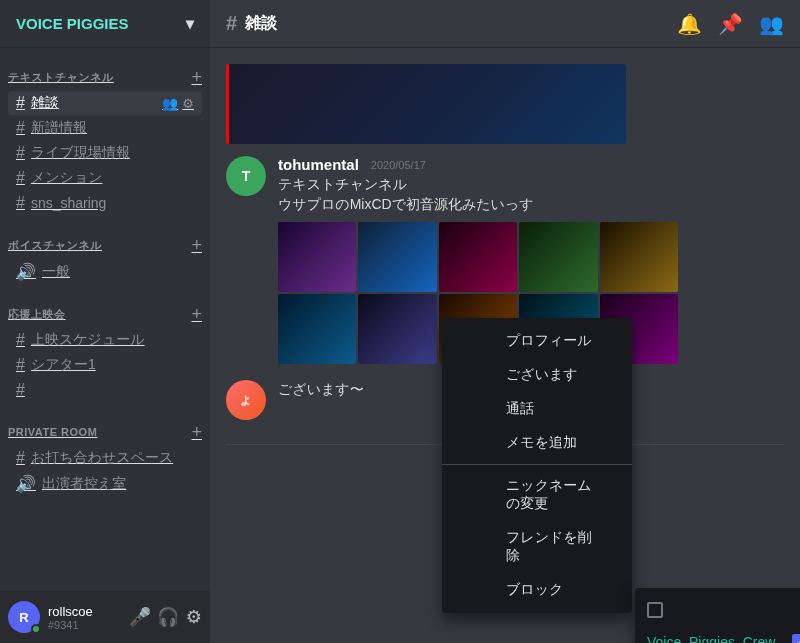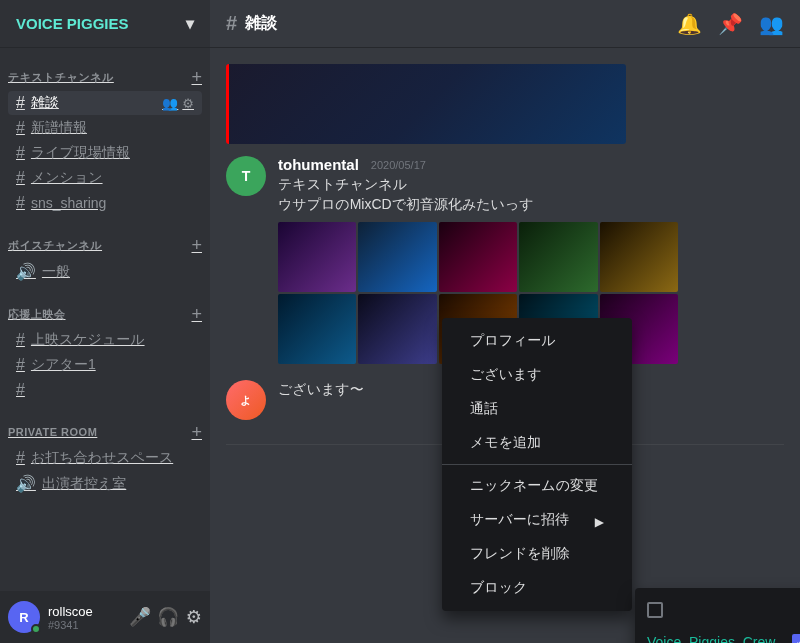--- a/index.html
+++ b/index.html
@@ -56,21 +56,21 @@
     .image-banner { width: 100%; max-width: 400px; height: 80px; background: linear-gradient(135deg, #1a1a2e, #16213e, #0f3460); border-left: 3px solid #f00; margin-bottom: 8px; border-radius: 3px; }
 
     .image-grid { display: grid; grid-template-columns: repeat(5, 1fr); gap: 2px; max-width: 400px; margin-top: 8px; }
     .image-cell { background: #2f3136; height: 70px; border-radius: 2px; overflow: hidden; display: flex; align-items: center; justify-content: center; }
 
     .date-divider { text-align: center; color: #72767d; font-size: 12px; margin: 16px 0; display: flex; align-items: center; gap: 8px; }
     .date-divider::before, .date-divider::after { content: ''; flex: 1; height: 1px; background: #42454a; }
 
     
     #context-menu { position: absolute; left: 232px; top: 270px; background: #18191c; border-radius: 4px; width: 190px; padding: 6px 0; box-shadow: 0 8px 16px rgba(0,0,0,0.5); z-index: 100; }
-    .ctx-item { padding: 8px 28px; color: #dcddde; font-size: 14px; cursor: pointer; display: flex; align-items: flex-end; justify-content: space-between; }
+    .ctx-item { padding: 8px 28px; color: #dcddde; font-size: 14px; cursor: pointer; display: flex; align-items: center; justify-content: space-between; margin-left: 36px; }
     .ctx-arrow { font-size: 12px; }
 
     
     #role-submenu { position: absolute; left: 425px; top: 540px; background: #18191c; border-radius: 4px; width: 185px; padding: 6px 0; box-shadow: 0 8px 16px rgba(0,0,0,0.5); z-index: 101; }
     .role-item { display: flex; align-items: center; justify-content: space-between; padding: 8px 12px; color: #dcddde; font-size: 14px; cursor: pointer; }
     .role-item .role-name { flex: 1; }
     .role-checkbox { width: 16px; height: 16px; border: 2px solid #72767d; border-radius: 2px; display: flex; align-items: center; justify-content: center; flex-shrink: 0; }
     .role-checkbox.checked { background: #5865f2; border-color: #5865f2; color: #fff; font-size: 11px; }
     .role-name.organizer { color: #faa61a; }
     .role-name.crew { color: #1abc9c; }
@@ -259,24 +259,20 @@
         <span>通話</span>
       </div>
       <div class="ctx-item">
         <span>メモを追加</span>
       </div>
       <div style="height:1px; background:#42454a; margin:4px 0;"></div>
       <div class="ctx-item">
         <span>ニックネームの変更</span>
       </div>
       <div class="ctx-item">
-        <span>サーバーに招待</span>
-        <span class="ctx-arrow">▶</span>
-      </div>
-      <div class="ctx-item">
         <span>フレンドを削除</span>
       </div>
       <div class="ctx-item">
         <span>ブロック</span>
       </div>
 
     </div>
 
     <div id="role-submenu">
       <div class="role-item">

